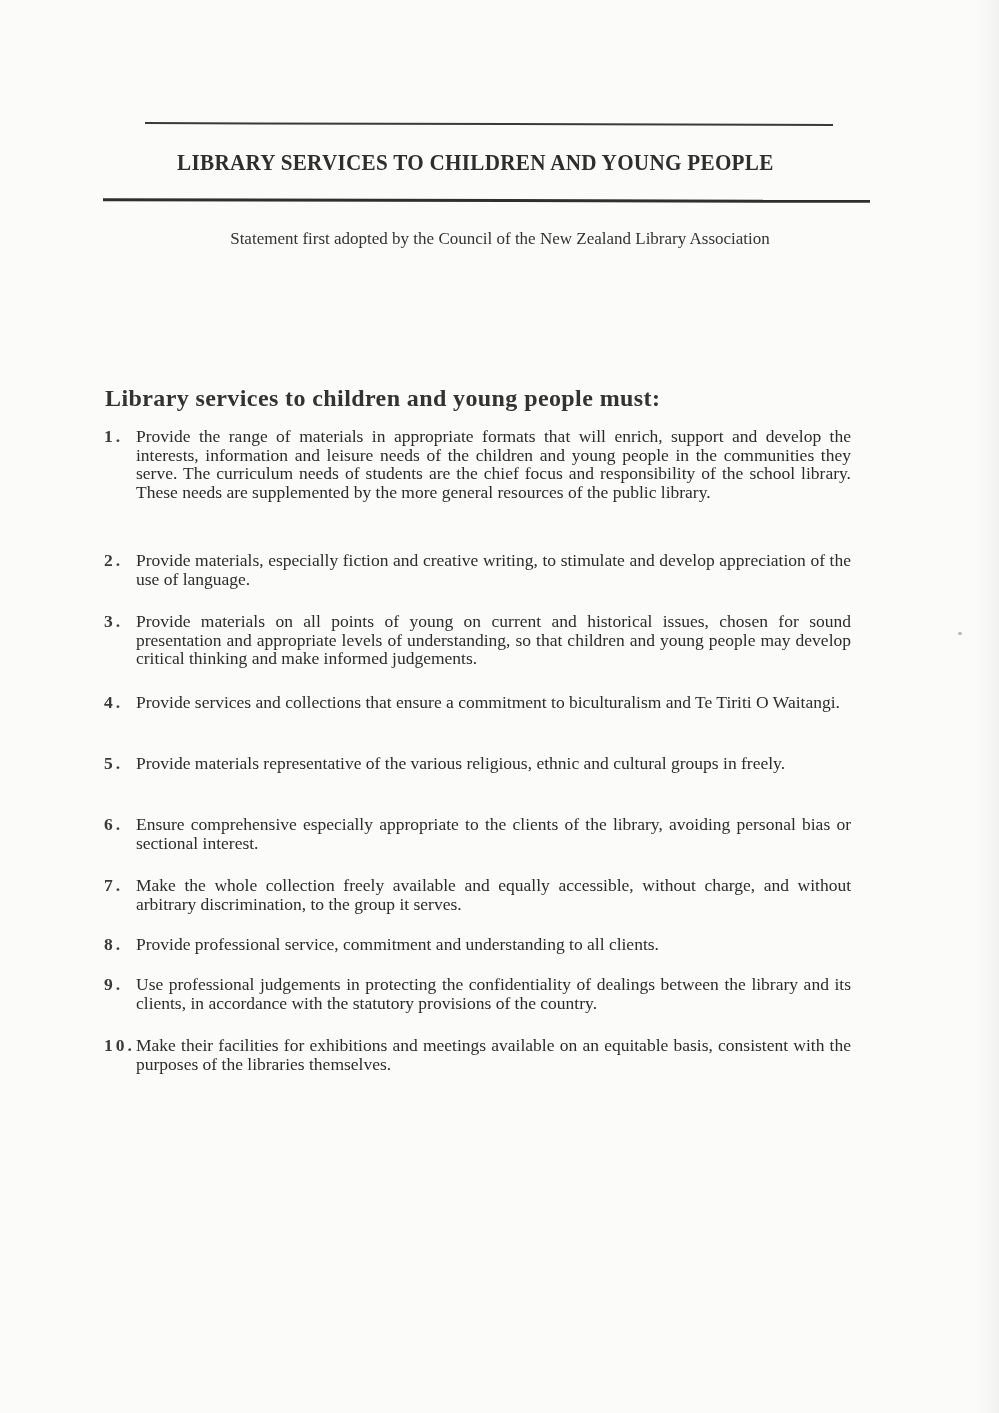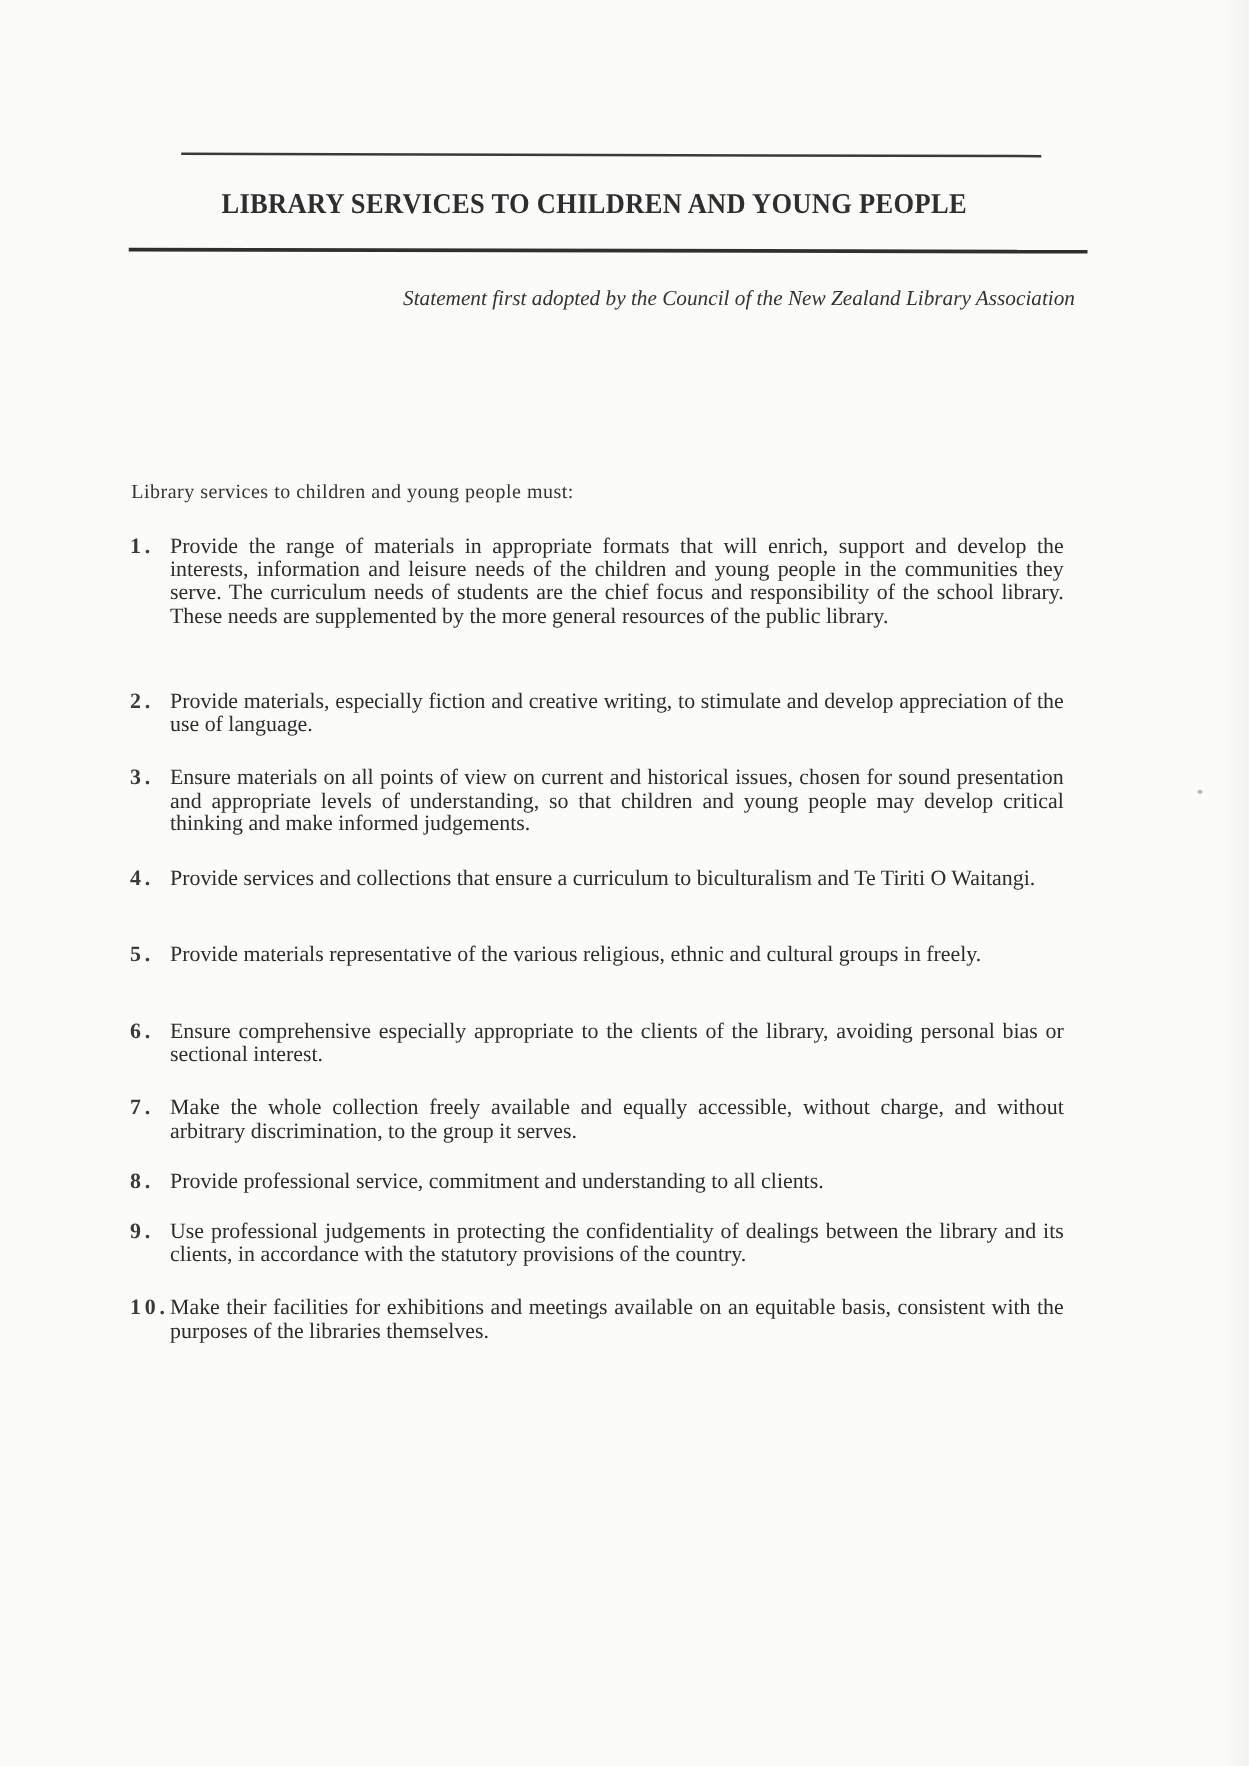--- a/index.html
+++ b/index.html
@@ -28,29 +28,29 @@
     transform: scaleX(0.92); transform-origin: 92px 0;
   }
   .title-inner { position: absolute; left: 0; width: 800px; text-align: center; }
   .rule-bottom {
     position: absolute; left: 103px; top: 199px; width: 767px; height: 3px;
     background: #2f2f2f;
     transform: rotate(0.13deg);
   }
   .subtitle {
     position: absolute; left: 140px; width: 720px;
-    text-align: right; font-style: italic;
+    text-align: center; 
     font-size: 17px; line-height: 19px;
     color: #333;
   }
   .sub1 { top: 229px; }
   .sub2 { top: 290px; }
   .lead {
     position: absolute; left: 105px; top: 385px;
-    font-size: 16px; font-weight: normal; letter-spacing: 0.4px;
+    font-size: 24px; font-weight: bold; letter-spacing: 0.4px;
     color: #333;
   }
   .item {
     position: absolute; left: 104px; width: 768px;
     font-size: 17.5px; line-height: 18.5px;
     color: #2c2c2c;
   }
   .item .num {
     position: absolute; left: 0; top: 0; width: 46px;
     font-weight: bold; letter-spacing: 3px; color: #3a3a3a;
@@ -83,25 +83,25 @@
 <div class="item" style="top:427px;">
   <span class="num">1.</span>
   <div class="txt">Provide the range of materials in appropriate formats that will enrich, support and develop the interests, information and leisure needs of the children and young people in the communities they serve.  The curriculum needs of students are the chief focus and responsibility of the school library.  These needs are supplemented by the more general resources of the public library.</div>
 </div>
 <div class="item" style="top:551px;">
   <span class="num">2.</span>
   <div class="txt">Provide materials, especially fiction and creative writing, to stimulate and develop appreciation of the use of language.</div>
 </div>
 <div class="item" style="top:612px;">
   <span class="num">3.</span>
-  <div class="txt">Ensure materials on all points of view on current and historical issues, chosen for sound presentation and appropriate levels of understanding, so that children and young people may develop critical thinking and make informed judgements.</div>
+  <div class="txt">Provide materials on all points of young on current and historical issues, chosen for sound presentation and appropriate levels of understanding, so that children and young people may develop critical thinking and make informed judgements.</div>
 </div>
 <div class="item" style="top:693px;">
   <span class="num">4.</span>
-  <div class="txt">Provide services and collections that ensure a curriculum to biculturalism and Te Tiriti O Waitangi.</div>
+  <div class="txt">Provide services and collections that ensure a commitment to biculturalism and Te Tiriti O Waitangi.</div>
 </div>
 <div class="item" style="top:754px;">
   <span class="num">5.</span>
   <div class="txt">Provide materials representative of the various religious, ethnic and cultural groups in freely.</div>
 </div>
 <div class="item" style="top:815px;">
   <span class="num">6.</span>
   <div class="txt">Ensure comprehensive especially appropriate to the clients of the library, avoiding personal bias or sectional interest.</div>
 </div>
 <div class="item" style="top:876px;">

